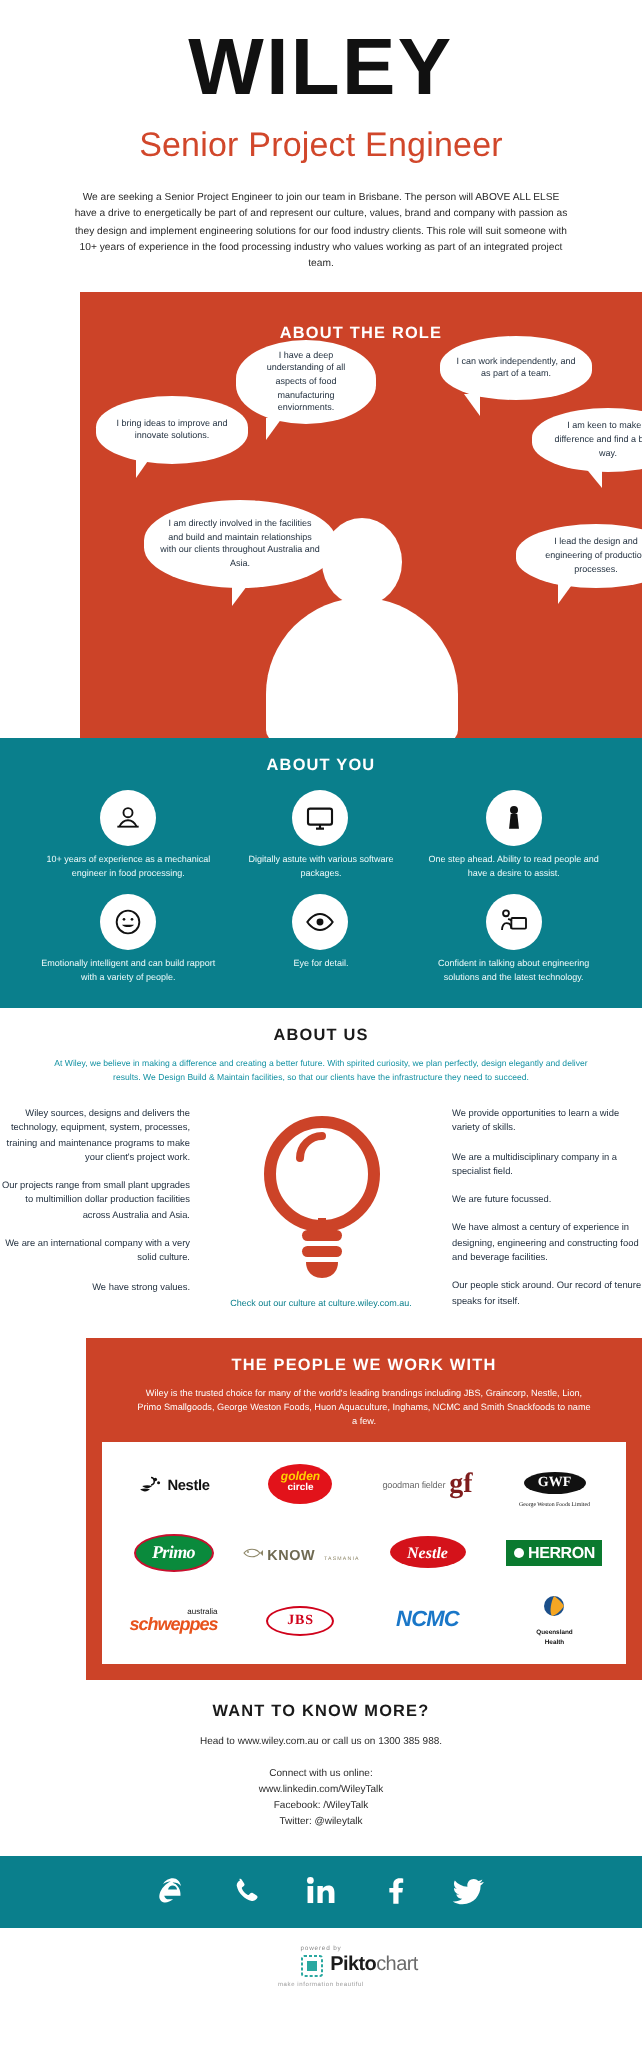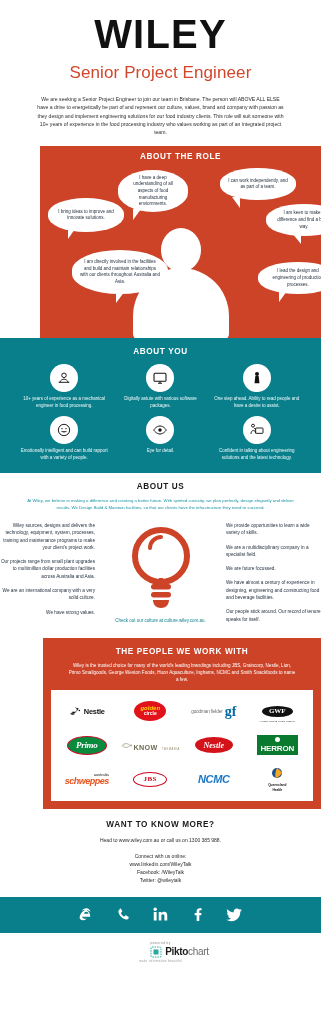--- a/index.html
+++ b/index.html
@@ -34,21 +34,21 @@
 
   .sec-title {
     text-align:center; font-weight:700; letter-spacing:0.6px;
     font-size: 8.2px; text-transform:uppercase;
     font-family:"Liberation Sans", sans-serif;
   }
   .sec-title.on-color { color:#ffffff; }
   .sec-title.on-white { color:#1a1a1a; }
 
   
-  .role { position:relative; height: 192px; padding-top: 6px; overflow:hidden;margin-left:40px; }
+  .role { position:relative; height: 223px; padding-top: 16px; overflow:hidden;margin-left:40px; }
   .silhouette {
     position:absolute; left:50%; transform:translateX(-50%);
     bottom:-6px; width: 96px; height: 116px;
   }
   .sil-head {
     width: 40px; height:44px; background:#ffffff; border-radius:50%;
     margin: 0 auto;
   }
   .sil-body {
     width: 96px; height: 72px; background:#ffffff;
@@ -134,21 +134,21 @@
   .lg-nestle .wordmark { font-size:7.4px; font-weight:700; color:#111; letter-spacing:-0.2px; }
   .lg-golden {
     width:32px; height:20px; background:#e2121a; border-radius:50%;
     display:flex; align-items:center; justify-content:center; flex-direction:column;
     color:#fff; position:relative;
   }
   .lg-golden .g1 { font-size:6px; font-style:italic; font-weight:700; line-height:1; color:#ffd200; }
   .lg-golden .g2 { font-size:5px; font-weight:700; line-height:1.1; color:#ffffff; }
   .lg-gf { display:flex; align-items:center; gap:2px; }
   .lg-gf .gf-txt { font-size:4.6px; color:#6b6b6b; letter-spacing:-0.1px; }
-  .lg-gf .gf-mark { font-size:14px; color:#0369a1; font-weight:700; font-family:"Liberation Serif", serif; line-height:0.8; }
+  .lg-gf .gf-mark { font-size:14px; color:#7f1d1d; font-weight:700; font-family:"Liberation Serif", serif; line-height:0.8; }
   .lg-gwf { text-align:center; }
   .lg-gwf .oval {
     background:#111; color:#fff; border-radius:50%; padding:1.5px 7px;
     font-size:7px; font-weight:700; font-family:"Liberation Serif", serif; display:inline-block;
   }
   .lg-gwf .sub { font-size:2.9px; color:#111; margin-top:1.5px; font-family:"Liberation Serif", serif; }
   .lg-primo {
     width:40px; height:19px; background:#0a8a3c; border-radius:50%;
     display:flex; align-items:center; justify-content:center;
     border:1.3px solid #c8102e;
@@ -157,21 +157,21 @@
   .lg-huon { display:flex; align-items:center; gap:2px; }
   .lg-huon .fish { width:11px; height:9px; }
   .lg-huon .hu { text-align:left; }
   .lg-huon .hu-main { font-size:7.2px; font-weight:700; color:#6f6a52; letter-spacing:0.3px; line-height:1; }
   .lg-huon .hu-sub { font-size:2.6px; color:#8d8668; letter-spacing:0.6px; }
   .lg-heinz {
     width:38px; height:16px; background:#d4121a; border-radius:50%;
     display:flex; align-items:center; justify-content:center;
   }
   .lg-heinz span { color:#fff; font-size:8px; font-style:italic; font-weight:700; font-family:"Liberation Serif", serif; }
-  .lg-herron { background:#0a7a2f; padding:2px 4px; display:flex; align-items:center; gap:2px;flex-direction:column; }
+  .lg-herron { background:#0a7a2f; padding:2px 4px; display:flex; align-items:center; gap:2px; }
   .lg-herron .hd { width:5px; height:5px; background:#fff; border-radius:50%; }
   .lg-herron span { color:#fff; font-size:8px; font-weight:700; letter-spacing:-0.2px; }
   .lg-schweppes { text-align:left; }
   .lg-schweppes .au { font-size:4px; color:#111; text-align:right; line-height:1; }
   .lg-schweppes .sw { font-size:9px; font-weight:700; color:#e8531d; font-style:italic; letter-spacing:-0.5px; line-height:1;text-align:center; }
   .lg-jbs {
     width:34px; height:15px; border:1.2px solid #d0021b; border-radius:50%;
     display:flex; align-items:center; justify-content:center;
   }
   .lg-jbs span { color:#d0021b; font-size:7px; font-weight:700; font-family:"Liberation Serif", serif; letter-spacing:0.4px; }

